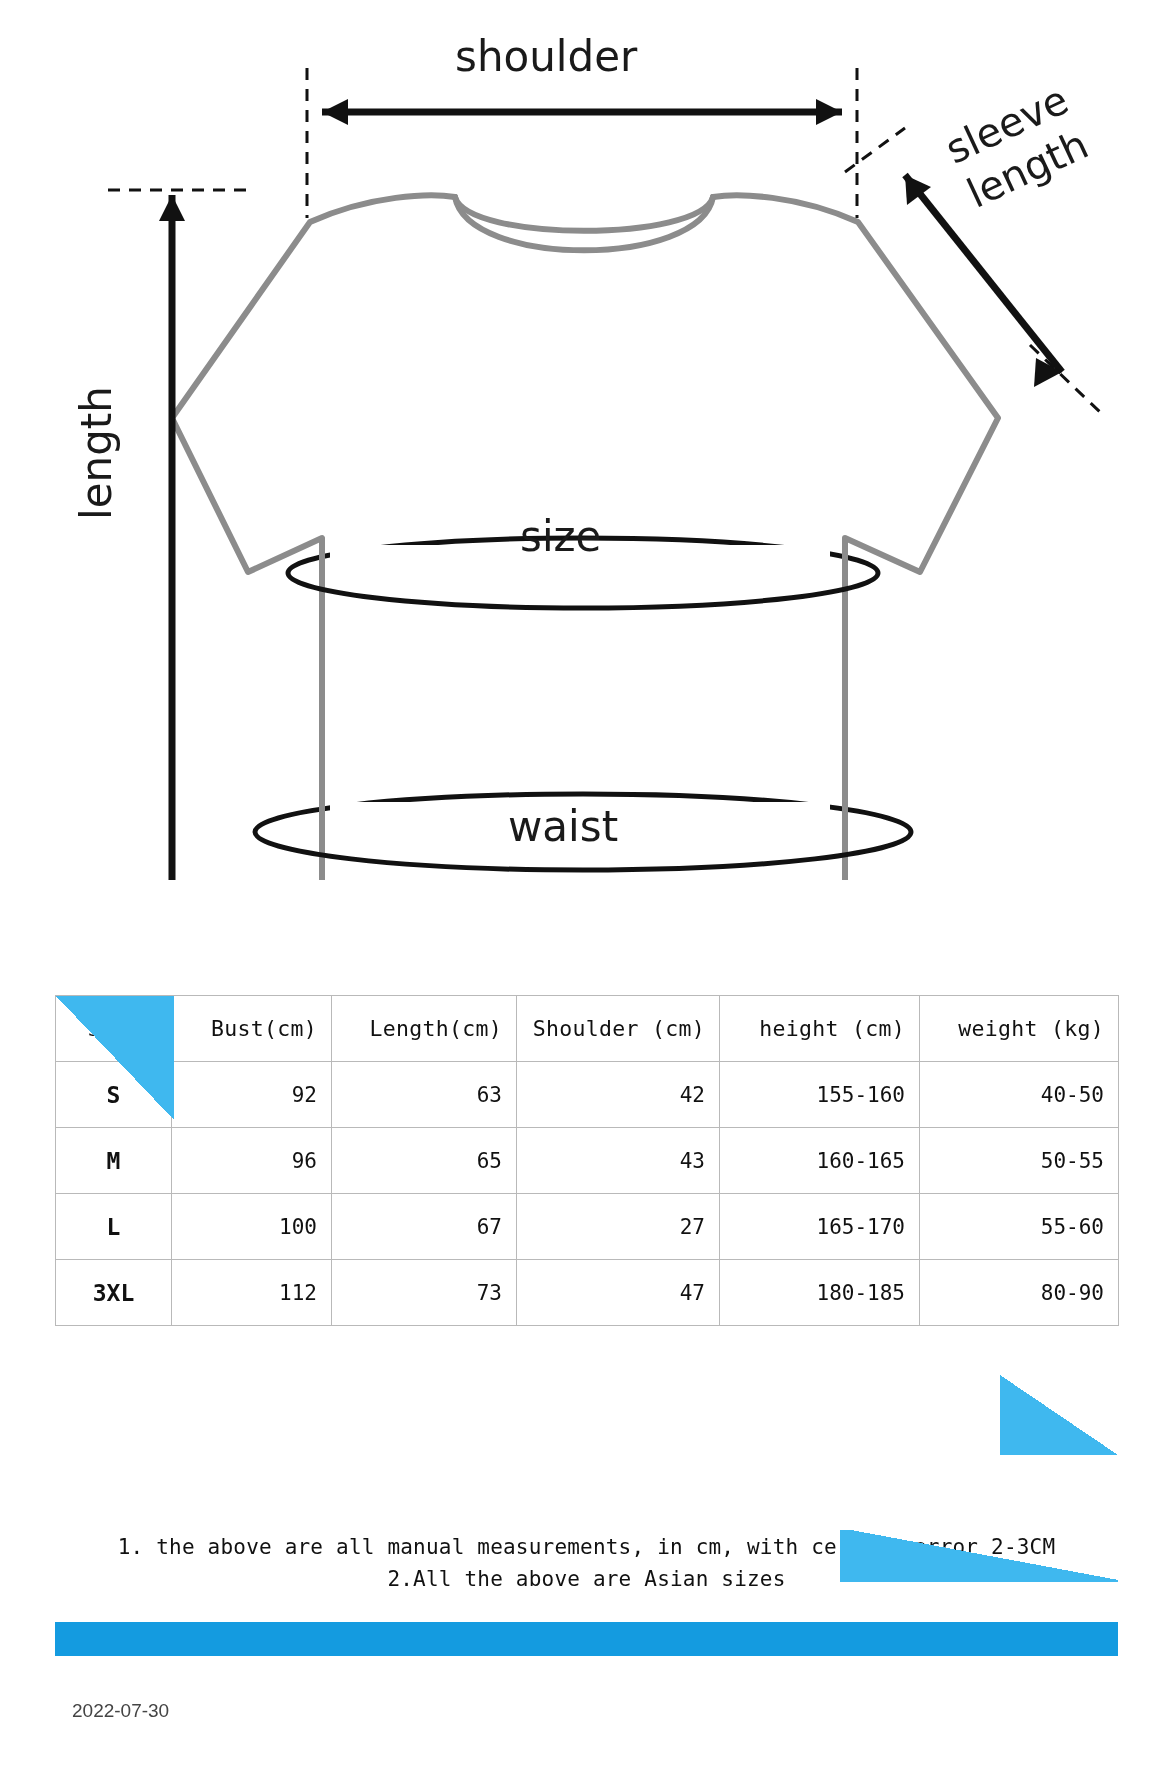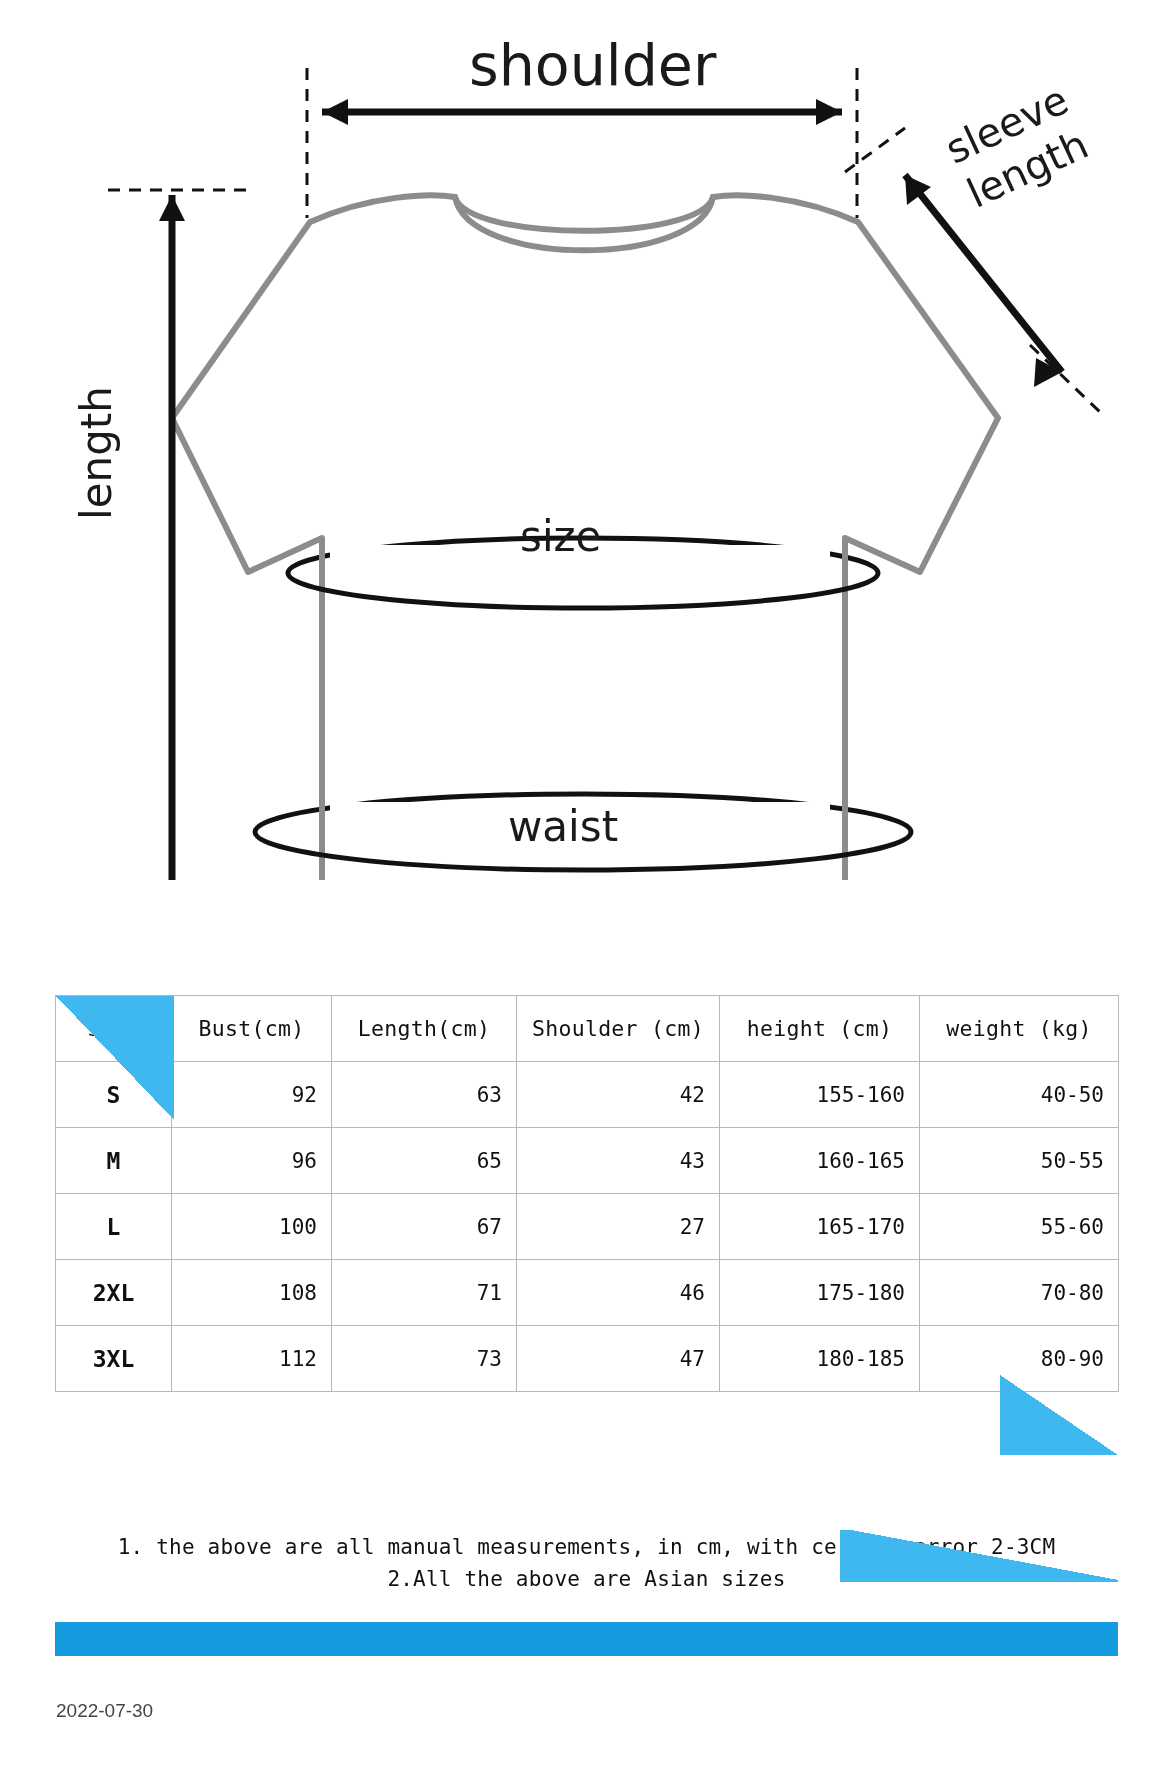--- a/index.html
+++ b/index.html
@@ -32,22 +32,21 @@
 
   .lbl {
     position: absolute;
     font-family: "DejaVu Sans", sans-serif;
     color: #1a1a1a;
     font-weight: 400;
     white-space: nowrap;
   }
   .lbl-shoulder {
     left: 455px; top: 32px;
-    font-size: 57px;
-    margin-left: 14px;
+    font-size: 42px;
   }
   .lbl-bust {
     left: 520px; top: 512px;
     font-size: 42px;
   }
   .lbl-waist {
     left: 508px; top: 778px;
     font-size: 42px;
     margin-top: 24px;
   }
@@ -82,21 +81,21 @@
   table.size-table td, table.size-table th {
     border: 1px solid #b9b9b9;
     height: 66px;
     font-weight: normal;
     font-size: 21px;
     color: #111;
     padding: 0 14px;
     box-sizing: border-box;
   }
   table.size-table thead th {
-    text-align: center;
+    text-align: right;
     font-size: 21.5px;
     letter-spacing: .3px;
   }
   table.size-table thead th.c-size {
     text-align: center;
     color: #1b1b1b;
   }
   table.size-table tbody td {
     text-align: right;
   }
@@ -153,21 +152,21 @@
   .blue-bar {
     position: absolute;
     left: 55px;
     top: 1622px;
     width: 1063px;
     height: 34px;
     background: #149be0;
   }
   .date {
     position: absolute;
-    left: 56px;
+    left: 72px;
     top: 1700px;
     font-family: "Liberation Sans", sans-serif;
     font-size: 19px;
     color: #444;
   }
 </style>
 </head>
 <body>
 
 <div class="page">
@@ -282,28 +281,20 @@
         </tr>
         <tr>
           <td class="c-size">L</td>
           <td>100</td>
           <td>67</td>
           <td>27</td>
           <td>165-170</td>
           <td>55-60</td>
         </tr>
         <tr>
-          <td class="c-size">2XL</td>
-          <td>108</td>
-          <td>71</td>
-          <td>46</td>
-          <td>175-180</td>
-          <td>70-80</td>
-        </tr>
-        <tr>
           <td class="c-size">3XL</td>
           <td>112</td>
           <td>73</td>
           <td>47</td>
           <td>180-185</td>
           <td>80-90</td>
         </tr>
       </tbody>
     </table>
   </div>

